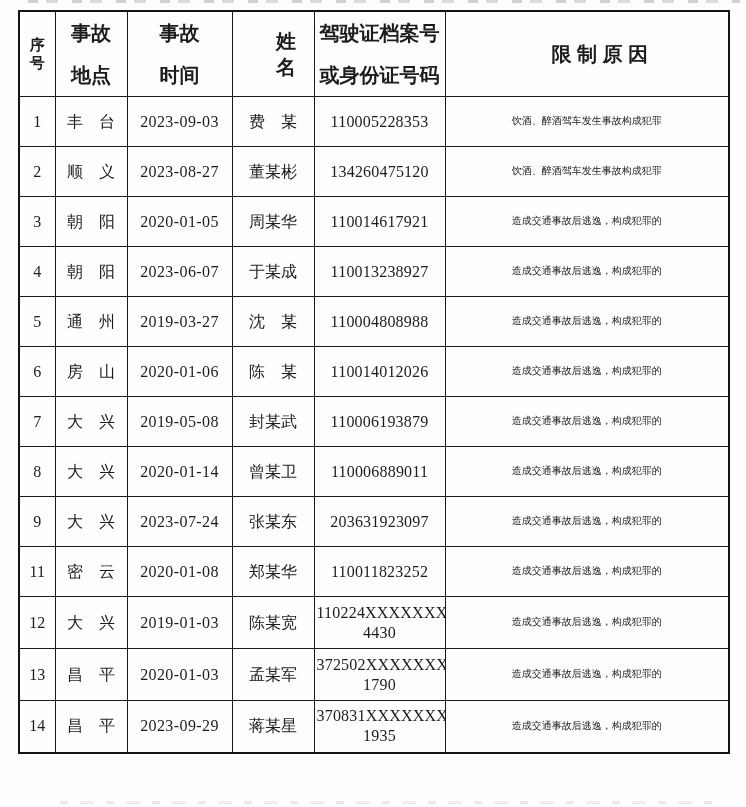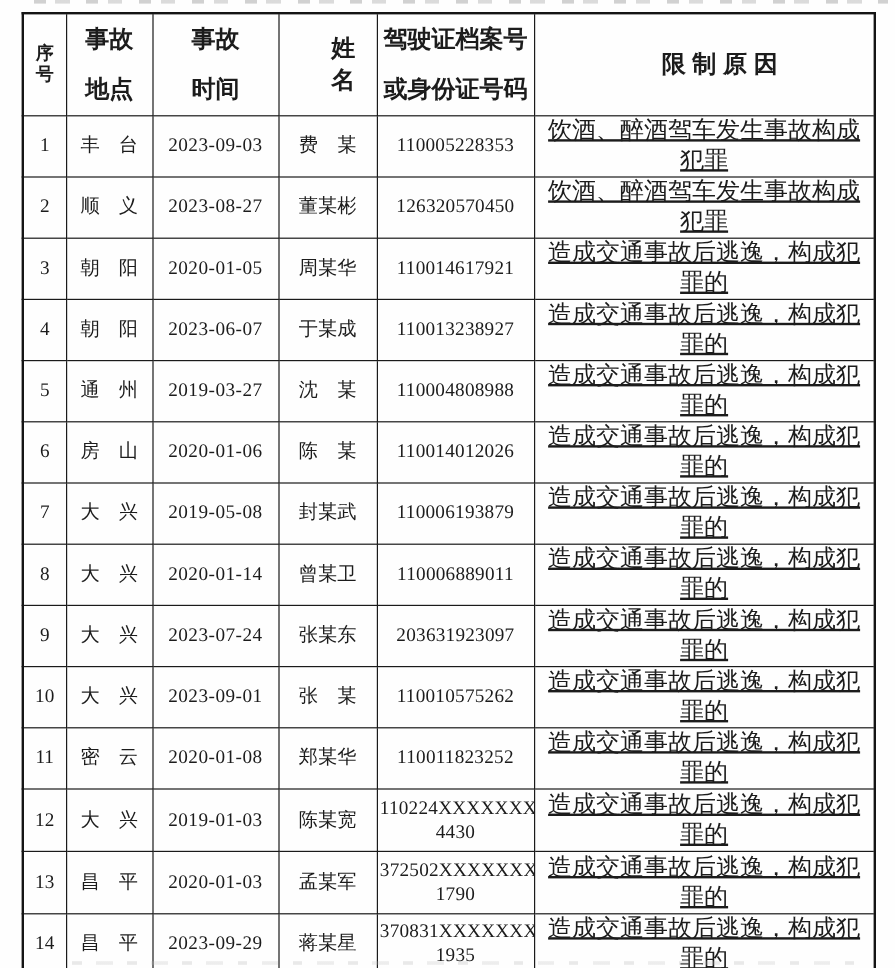--- a/index.html
+++ b/index.html
@@ -76,21 +76,21 @@
   .restriction-table th.hdr-single {
     line-height: 1.3;
     padding-left: 28px;
   }
   .restriction-table td {
     font-size: 16px;
     line-height: 1.25;
   }
   .restriction-table td.cell-license { letter-spacing: 0.2px; margin-top: 44px; }
   .restriction-table td.cell-time { letter-spacing: 0.4px; }
-  .restriction-table td.cell-reason { font-size: 20px; text-decoration: underline; }
+  .restriction-table td.cell-reason { font-size: 10px; }
 </style>
 </head>
 <body>
 
 <div class="doc">
   <div class="artifact-top"></div>
 
   <table class="restriction-table">
     <colgroup>
       <col class="c-index">
@@ -121,21 +121,21 @@
           <td class="cell-time">2023-09-03</td>
           <td class="cell-name">费　某</td>
           <td class="cell-license">110005228353</td>
           <td class="cell-reason">饮酒、醉酒驾车发生事故构成犯罪</td>
         </tr>
         <tr>
           <td class="cell-index">2</td>
           <td class="cell-location">顺　义</td>
           <td class="cell-time">2023-08-27</td>
           <td class="cell-name">董某彬</td>
-          <td class="cell-license">126320570450</td>
+          <td class="cell-license">134260475120</td>
           <td class="cell-reason">饮酒、醉酒驾车发生事故构成犯罪</td>
         </tr>
         <tr>
           <td class="cell-index">3</td>
           <td class="cell-location">朝　阳</td>
           <td class="cell-time">2020-01-05</td>
           <td class="cell-name">周某华</td>
           <td class="cell-license">110014617921</td>
           <td class="cell-reason">造成交通事故后逃逸，构成犯罪的</td>
         </tr>
@@ -178,28 +178,20 @@
           <td class="cell-name">曾某卫</td>
           <td class="cell-license">110006889011</td>
           <td class="cell-reason">造成交通事故后逃逸，构成犯罪的</td>
         </tr>
         <tr>
           <td class="cell-index">9</td>
           <td class="cell-location">大　兴</td>
           <td class="cell-time">2023-07-24</td>
           <td class="cell-name">张某东</td>
           <td class="cell-license">203631923097</td>
-          <td class="cell-reason">造成交通事故后逃逸，构成犯罪的</td>
-        </tr>
-        <tr>
-          <td class="cell-index">10</td>
-          <td class="cell-location">大　兴</td>
-          <td class="cell-time">2023-09-01</td>
-          <td class="cell-name">张　某</td>
-          <td class="cell-license">110010575262</td>
           <td class="cell-reason">造成交通事故后逃逸，构成犯罪的</td>
         </tr>
         <tr>
           <td class="cell-index">11</td>
           <td class="cell-location">密　云</td>
           <td class="cell-time">2020-01-08</td>
           <td class="cell-name">郑某华</td>
           <td class="cell-license">110011823252</td>
           <td class="cell-reason">造成交通事故后逃逸，构成犯罪的</td>
         </tr>

